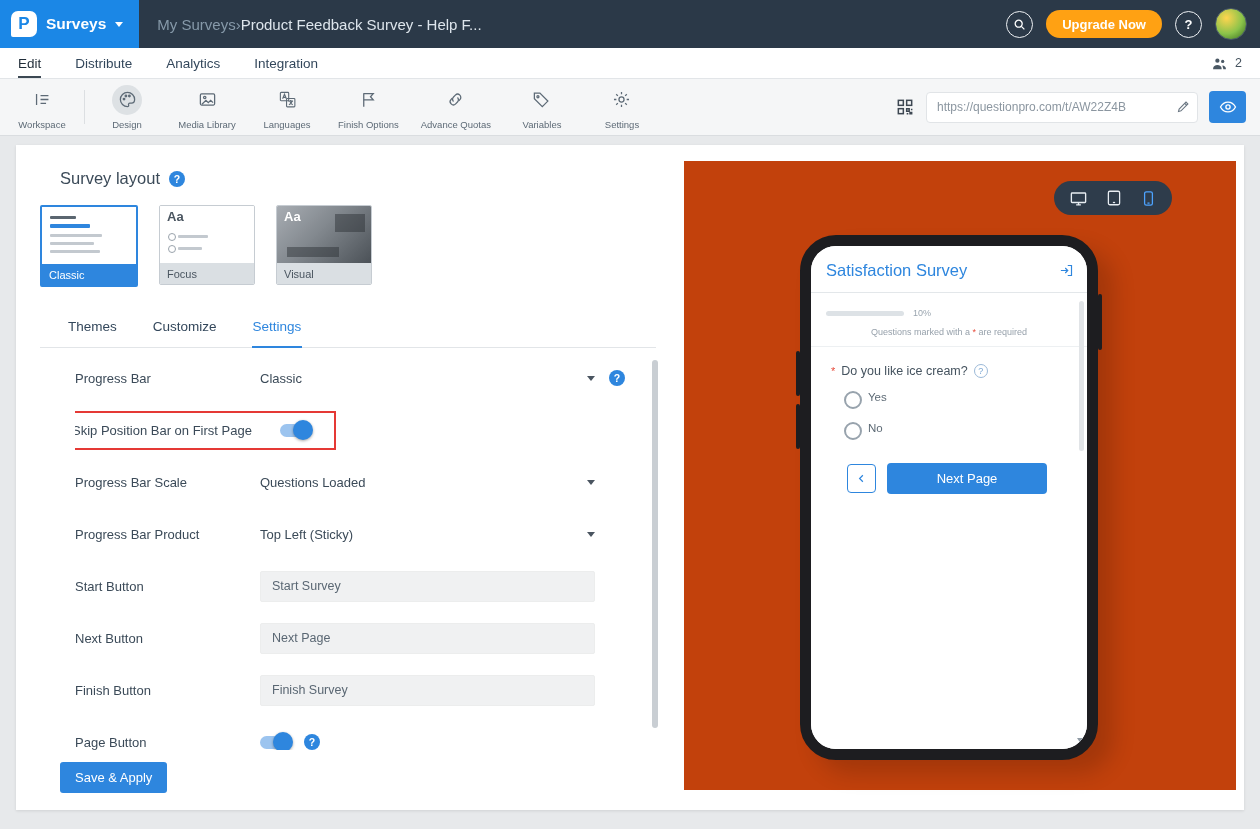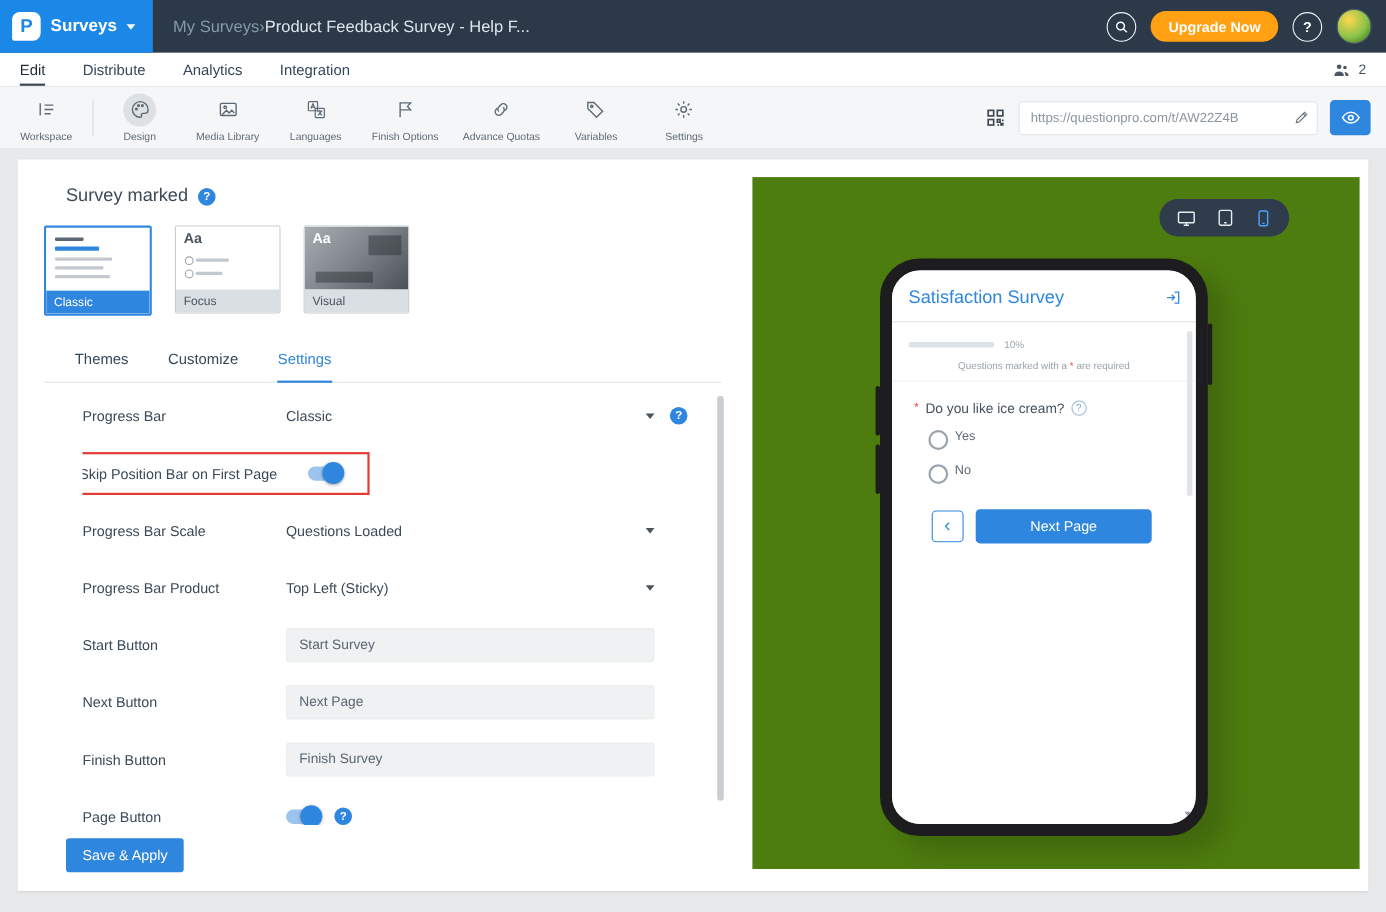--- a/index.html
+++ b/index.html
@@ -82,21 +82,21 @@
   .row-help{margin-left:14px}
   .text-input{width:335px;height:31px;box-sizing:border-box;background:#f0f1f2;border:1px solid #eceded;border-radius:2px;color:#5a6773;font-size:12.5px;padding:0 11px;font-family:inherit}
   .skip-wrap{display:flex;align-items:center;border:2px solid #e53935;padding:10px 24px 10px 13px;margin-left:-18px}
   .skip-wrap .row-label{width:auto;margin-right:28px}
   .toggle{width:30px;height:13px;background:#9cc4ef;border-radius:7px;position:relative;cursor:pointer;flex:0 0 auto}
   .toggle .knob{position:absolute;right:-3px;top:-3.5px;width:20px;height:20px;border-radius:50%;background:#2e86de;box-shadow:0 1px 3px rgba(0,0,0,.35)}
   .panel-scrollbar{position:absolute;left:636px;top:215px;width:6px;height:368px;background:#c9ced3;border-radius:3px;cursor:pointer}
   .save-btn{position:absolute;left:44px;bottom:17px;background:#2e86de;color:#fff;border:none;border-radius:3px;height:31px;padding:0 15px;font-size:13px;cursor:pointer;font-family:inherit}
 
   
-  .preview-area{position:absolute;left:668px;top:16px;right:8px;bottom:20px;background:#4d7c0f}
+  .preview-area{position:absolute;left:668px;top:16px;right:8px;bottom:20px;background:#c2410c}
   .device-switch{position:absolute;top:20px;right:64px;height:34px;background:#2e3c4b;border-radius:17px;display:flex;align-items:center;gap:17px;padding:0 15px}
   .device-btn{color:#e8edf2;cursor:pointer;display:flex}
   .device-btn.active{color:#4da3ff}
 
   .phone{position:absolute;left:116px;top:74px;width:276px;height:503px;background:#fff;border:11px solid #1d1d20;border-radius:36px;box-shadow:16px 14px 22px rgba(0,0,0,.16)}
   .side-btn{position:absolute;background:#1d1d20;border-radius:2px}
   .side-btn.l1{left:-15px;top:105px;width:4px;height:45px}
   .side-btn.l2{left:-15px;top:158px;width:4px;height:45px}
   .side-btn.r1{right:-15px;top:48px;width:4px;height:56px}
   .phone-screen{position:absolute;inset:0;border-radius:25px;overflow:hidden;background:#fff}
@@ -299,21 +299,21 @@
           </svg>
       </span>
     </button>
   </div>
 </div>
 
 <div class="card">
 
   <div class="design-panel">
     <div class="panel-title-row">
-      <span class="panel-title">Survey marked</span>
+      <span class="panel-title">Survey layout</span>
       <span class="help-badge">?</span>
     </div>
 
     <div class="layout-cards">
       <div class="layout-card selected">
         <div class="card-thumb">
           <span class="sk dark" style="left:8px;top:9px;width:26px"></span>
           <span class="sk blue" style="left:8px;top:17px;width:40px;height:4px"></span>
           <span class="sk" style="left:8px;top:27px;width:52px"></span>
           <span class="sk" style="left:8px;top:35px;width:44px"></span>

